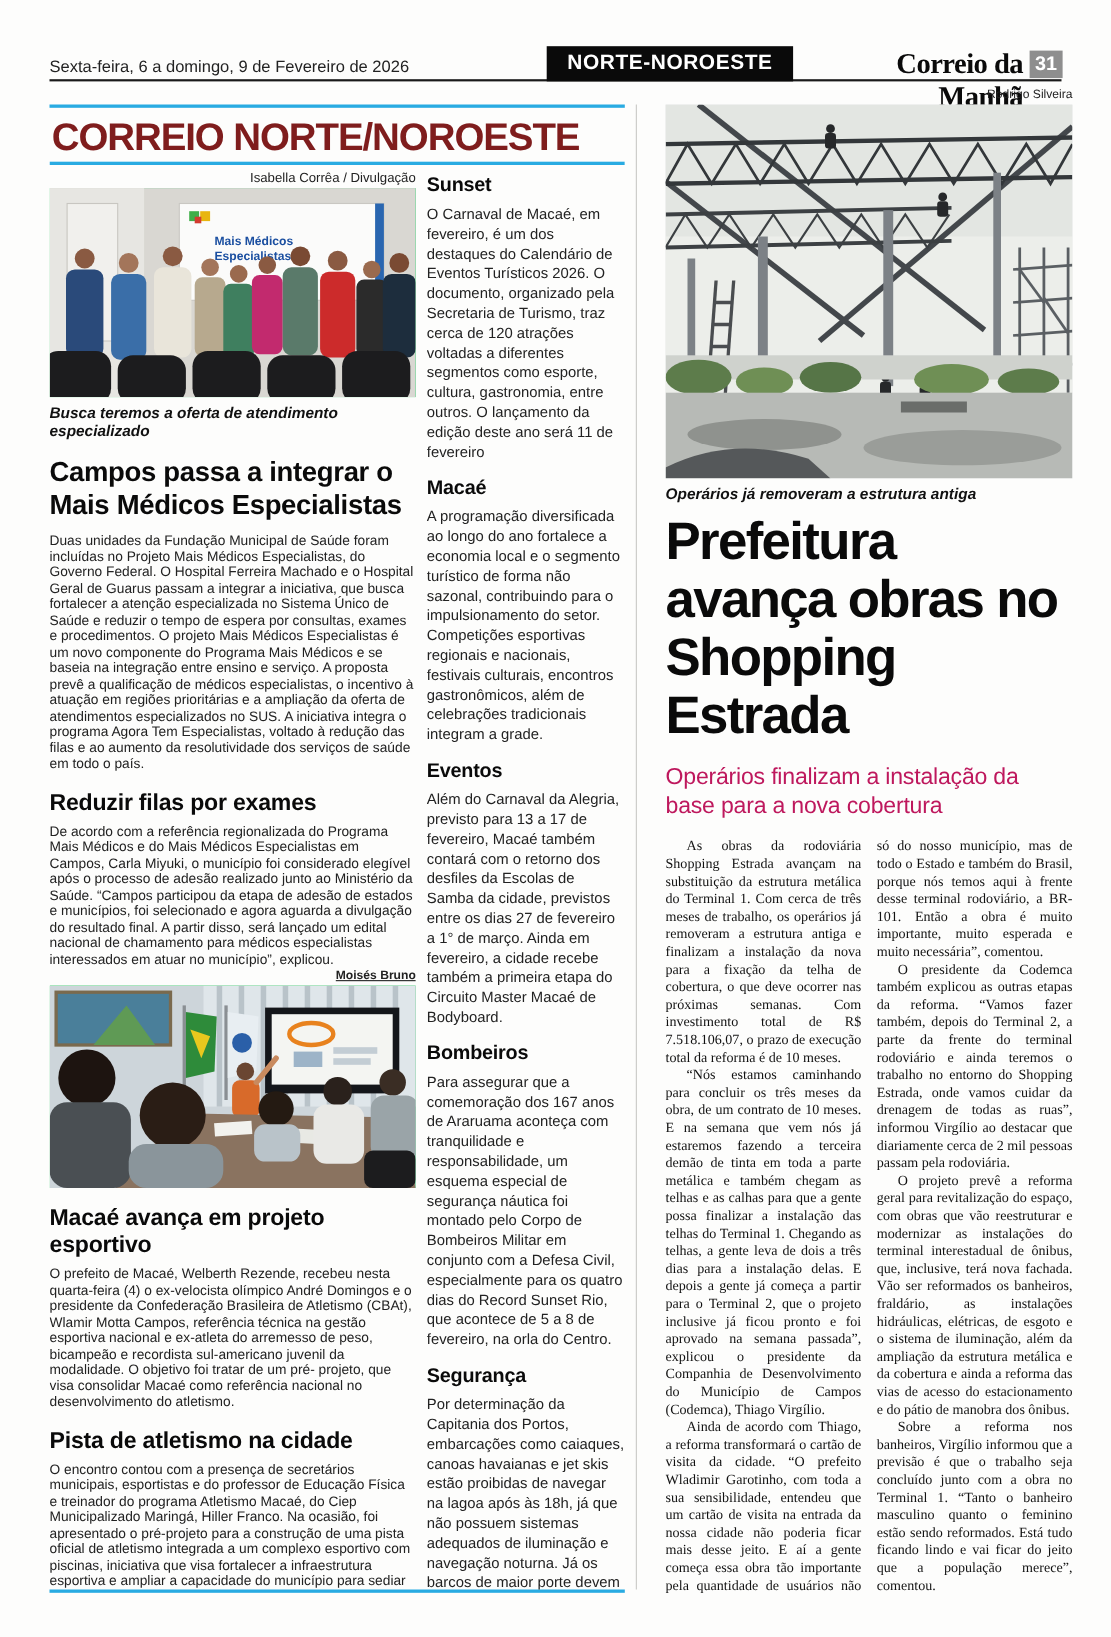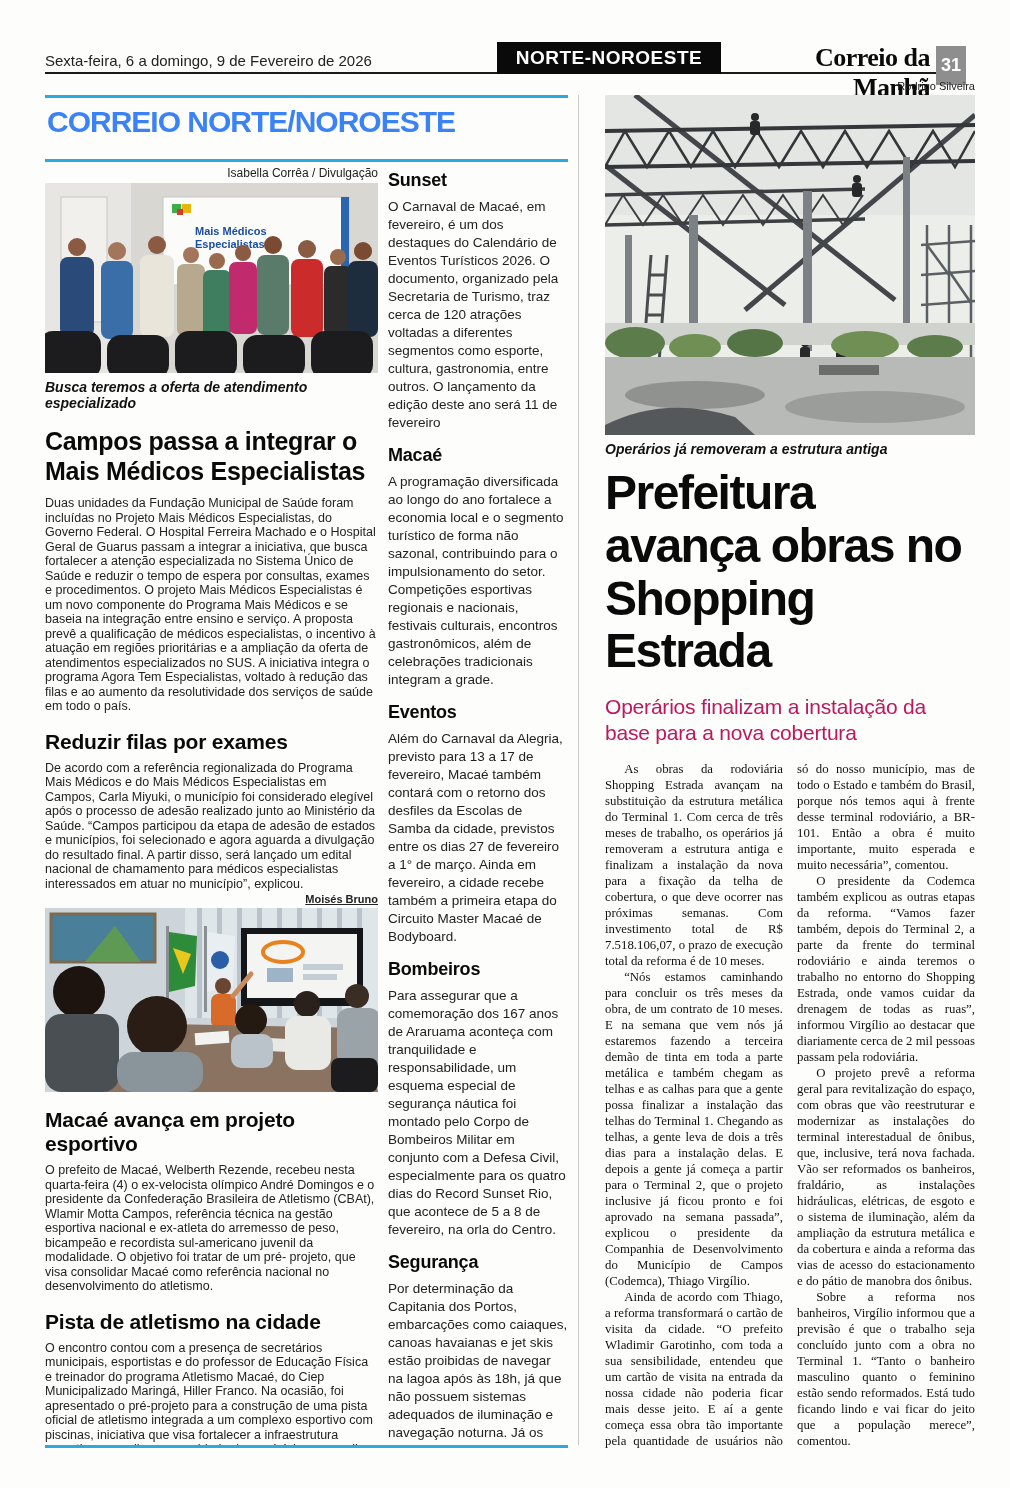--- a/index.html
+++ b/index.html
@@ -13,33 +13,33 @@
   .section-banner{
     position:absolute;left:497px;top:42px;width:224px;height:32px;background:#0a0a0a;
     color:#fff;font-weight:700;font-size:19px;letter-spacing:.5px;
     display:flex;align-items:center;justify-content:center;
   }
   .masthead{
     position:absolute;left:758px;top:43px;width:172px;text-align:right;
     font-family:"Liberation Serif", serif;font-weight:700;font-size:26px;letter-spacing:-.5px;color:#0a0a0a;
   }
   .pagenum{
-    position:absolute;left:936px;top:46px;width:30px;height:39px;background:#8e8e8e;
+    position:absolute;left:936px;top:46px;width:30px;height:25px;background:#8e8e8e;
     color:#fff;font-weight:700;font-size:18px;display:flex;align-items:center;justify-content:center;
   }
   .photo-credit-right{position:absolute;left:605px;top:80px;width:370px;text-align:right;font-size:11px;color:#222;}
 
   
   .left-box{
     position:absolute;left:45px;top:95px;width:523px;height:1347px;
     border-top:3px solid #29abe2;border-bottom:3px solid #29abe2;overflow:hidden;
   }
   .left-box-title{
-    font-size:30px;font-weight:700;letter-spacing:-1px;color:#3b82f6;
-    padding:7px 0 20px 2px;border-bottom:3px solid #29abe2;
+    font-size:35px;font-weight:700;letter-spacing:-1px;color:#7f1d1d;
+    padding:7px 0 2px 2px;border-bottom:3px solid #29abe2;
   }
   .cols{display:flex;gap:10px;}
   .col-a{width:333px;flex:none;overflow:hidden;}
   .col-b{width:180px;flex:none;overflow:hidden;}
 
   .credit{font-size:12px;color:#222;text-align:right;margin:4px 0 3px 0;}
   .credit.small-bold{font-size:11px;font-weight:700;margin:2px 0 3px 0;text-decoration:underline;}
   .photo-frame{width:333px;background:#22c55e;overflow:hidden;line-height:0;}
   .caption{font-style:italic;font-weight:600;font-size:14px;color:#111;margin:6px 0 2px 0;}
 

